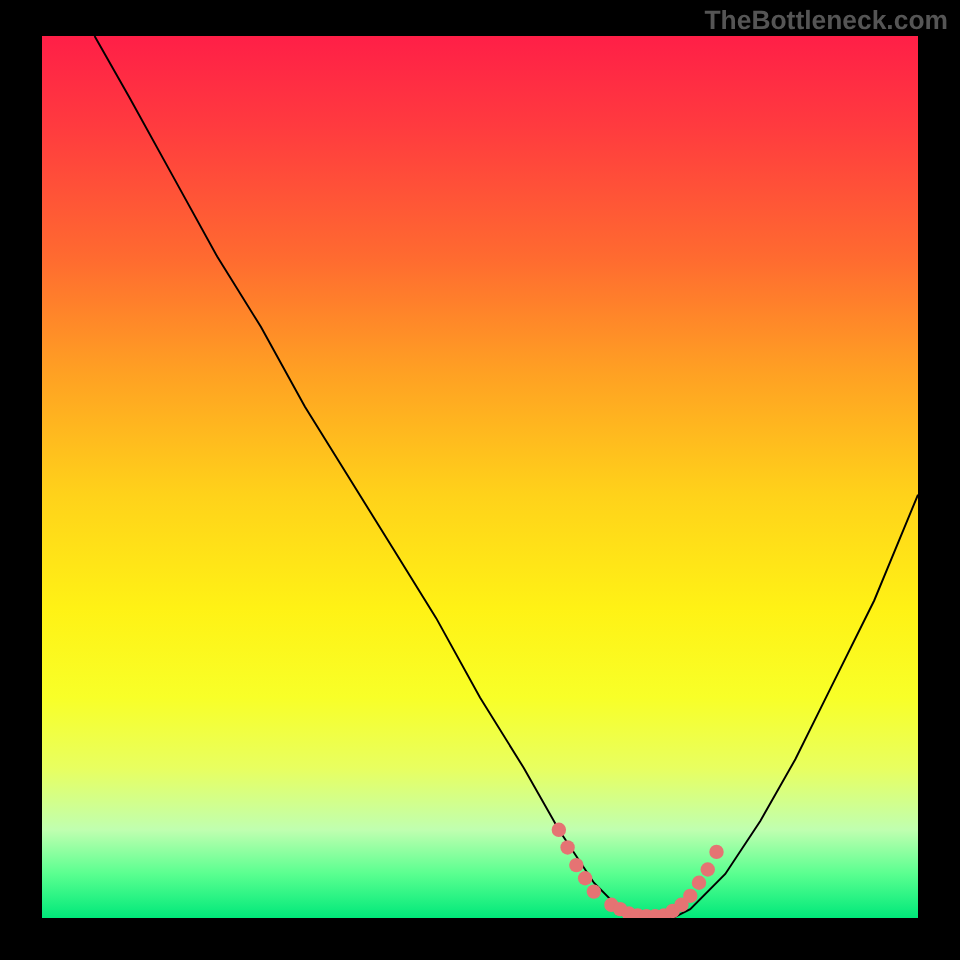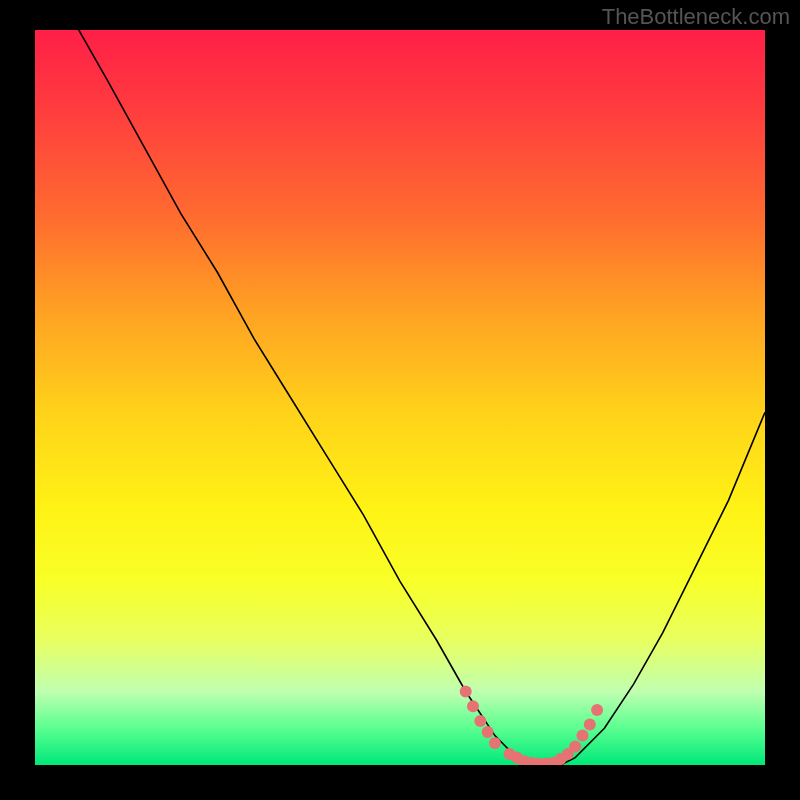--- a/index.html
+++ b/index.html
@@ -9,21 +9,21 @@
     background: #000;
     position: relative;
     font-family: Arial, sans-serif;
   }
   .watermark {
     position: absolute;
     top: 4px;
     right: 10px;
     color: #555;
     font-size: 22px;
-    font-weight: normal;
+    font-weight: bold;
     z-index: 10;
   }
   .plot-area {
     position: absolute;
     left: 35px;
     top: 30px;
     width: 730px;
     height: 735px;
     background: linear-gradient(to bottom,
       #ff1f47 0%,

